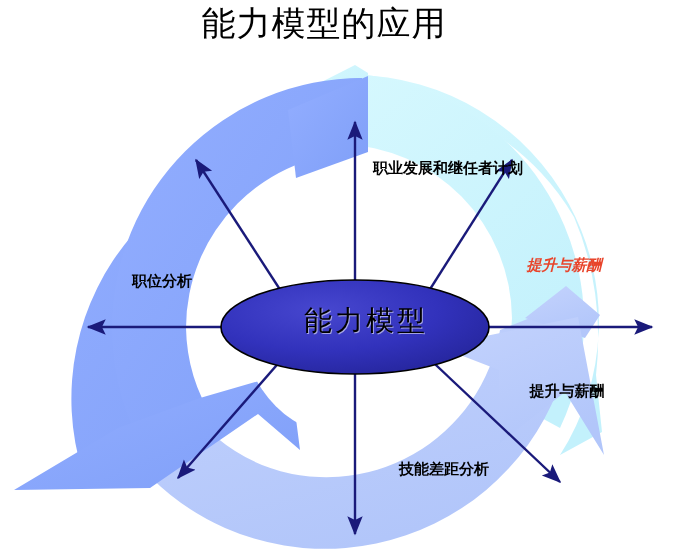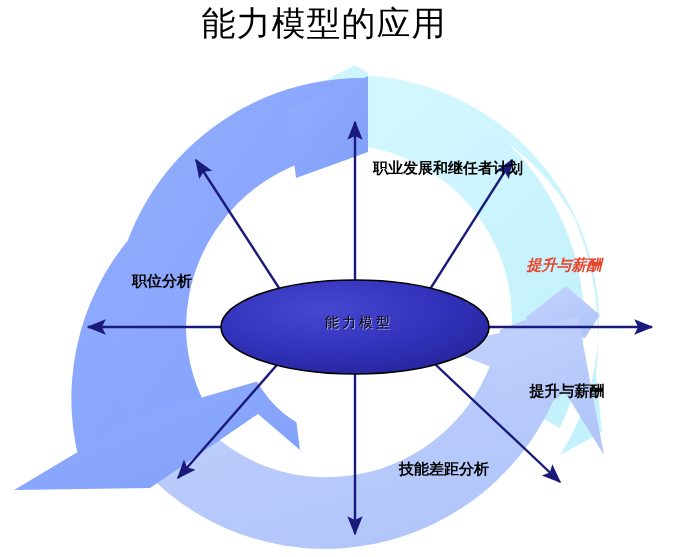--- a/index.html
+++ b/index.html
@@ -50,26 +50,26 @@
     pointer-events: auto;
   }
   .node-label.two-line { line-height: 21px; }
   .node-label.accent {
     color: #E8442B;
     font-style: italic;
     font-weight: bold;
   }
   #center-label {
     position: absolute;
-    left: 239px;
+    left: 246px;
     top: 308px;
     width: 240px;
     text-align: center;
-    font-family: Liberation Serif, serif;
-    font-size: 14px;
+    font-family: Liberation Mono, monospace;
+    font-size: 28px;
     line-height: 30px;
     color: #000000;
     letter-spacing: 3px;
     white-space: nowrap;
     text-shadow: 1px 1px 0 rgba(255,255,255,0.55);
   }
 </style>
 </head>
 <body>
 

